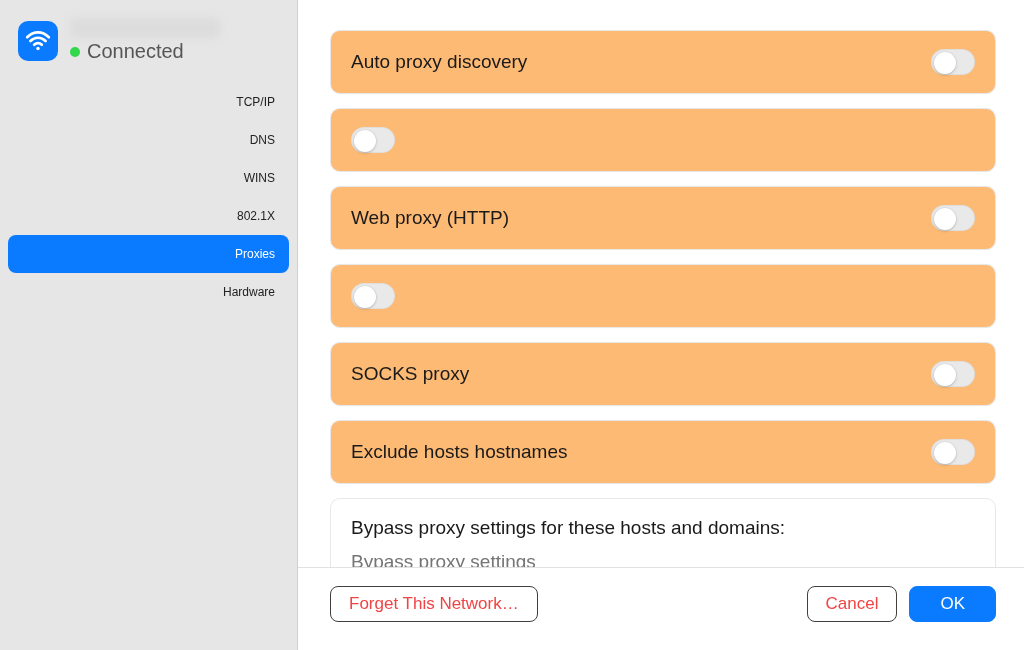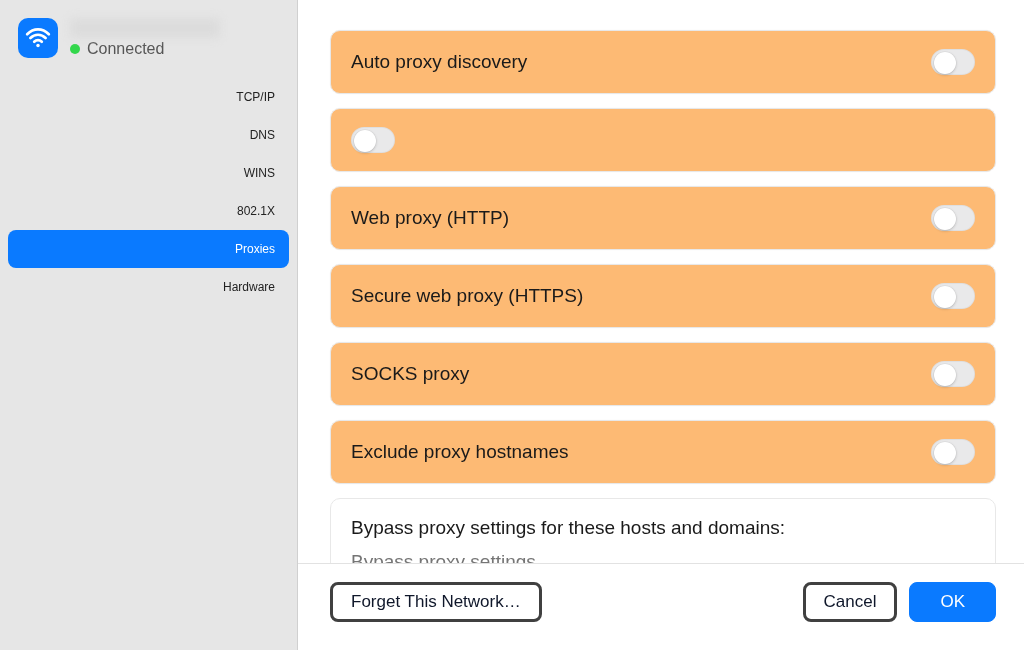--- a/index.html
+++ b/index.html
@@ -49,21 +49,21 @@
       filter: blur(4px);
       background: #dcdcdc;
       width: 150px;
       height: 20px;
       border-radius: 3px;
     }
     .wifi-status {
       display: flex;
       align-items: center;
       gap: 7px;
-      font-size: 16px;
+      font-size: 20px;
       color: #555;
     }
     .status-dot {
       width: 10px;
       height: 10px;
       border-radius: 50%;
       background: #32d74b;
     }
     .sidebar-nav {
       padding: 6px 8px;
@@ -153,24 +153,24 @@
       padding: 18px 28px 28px 32px;
       display: flex;
       justify-content: space-between;
       align-items: center;
       background: #ffffff;
     }
     .btn {
       font-size: 17px;
       padding: 7px 18px;
       border-radius: 8px;
-      border: 3px solid #404040;
+      border: 1px solid #404040;
       background: #ffffff;
       cursor: pointer;
-      color: #0f172a;
+      color: #ef4444;
     }
     .footer-right {
       display: flex;
       gap: 12px;
     }
     .btn-primary {
       background: #0a7aff;
       color: #ffffff;
       border: 1px solid #0a7aff;
       padding: 7px 30px;
@@ -220,31 +220,30 @@
     <div class="toggle-card">
       <div class="toggle"></div>
     </div>
 
     <div class="toggle-card">
       <span class="toggle-card-label">Web proxy (HTTP)</span>
       <div class="toggle"></div>
     </div>
 
     <div class="toggle-card">
-      <span class="toggle-card-label">Secure web proxy (HTTPS)</span>
       <div class="toggle"></div>
     </div>
 
     <div class="toggle-card">
       <span class="toggle-card-label">SOCKS proxy</span>
       <div class="toggle"></div>
     </div>
 
     <div class="toggle-card">
-      <span class="toggle-card-label">Exclude proxy hostnames</span>
+      <span class="toggle-card-label">Exclude hosts hostnames</span>
       <div class="toggle"></div>
     </div>
 
     <div class="bypass-card">
       <div class="bypass-title">Bypass proxy settings for these hosts and domains:</div>
       <input class="bypass-input" type="text" placeholder="Bypass proxy settings" style="">
     </div>
 
   </div>
 

